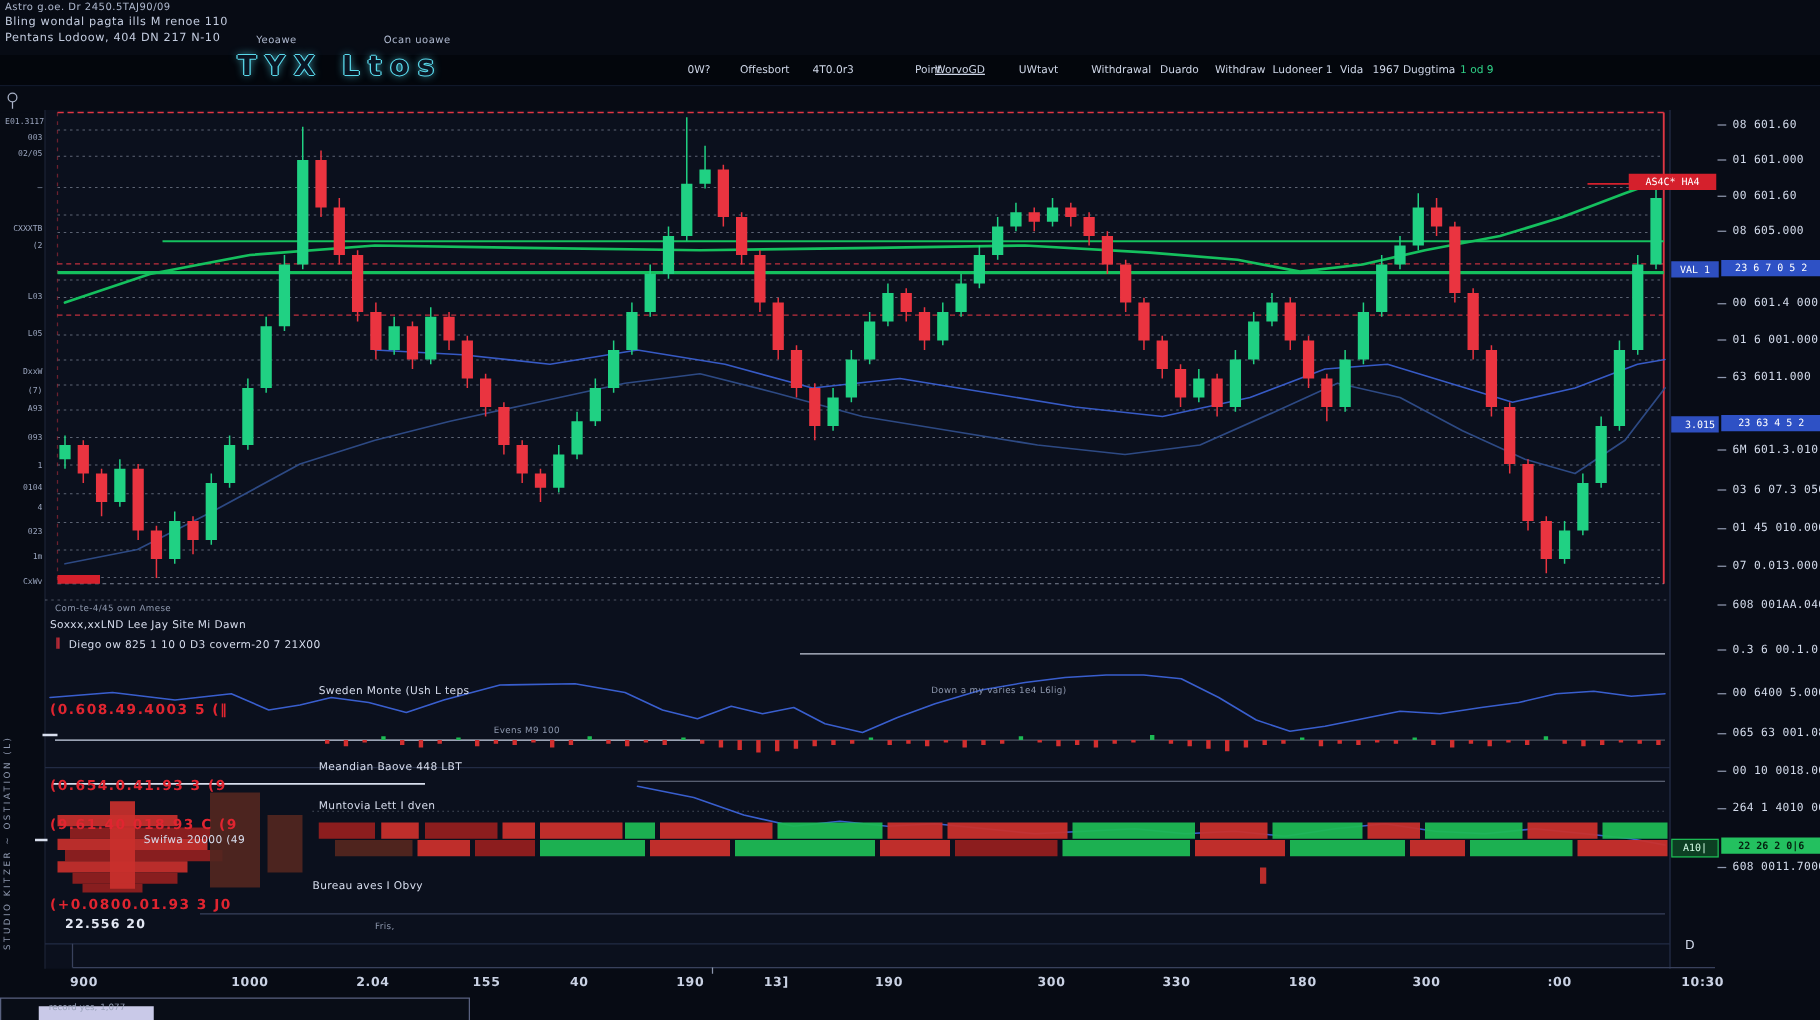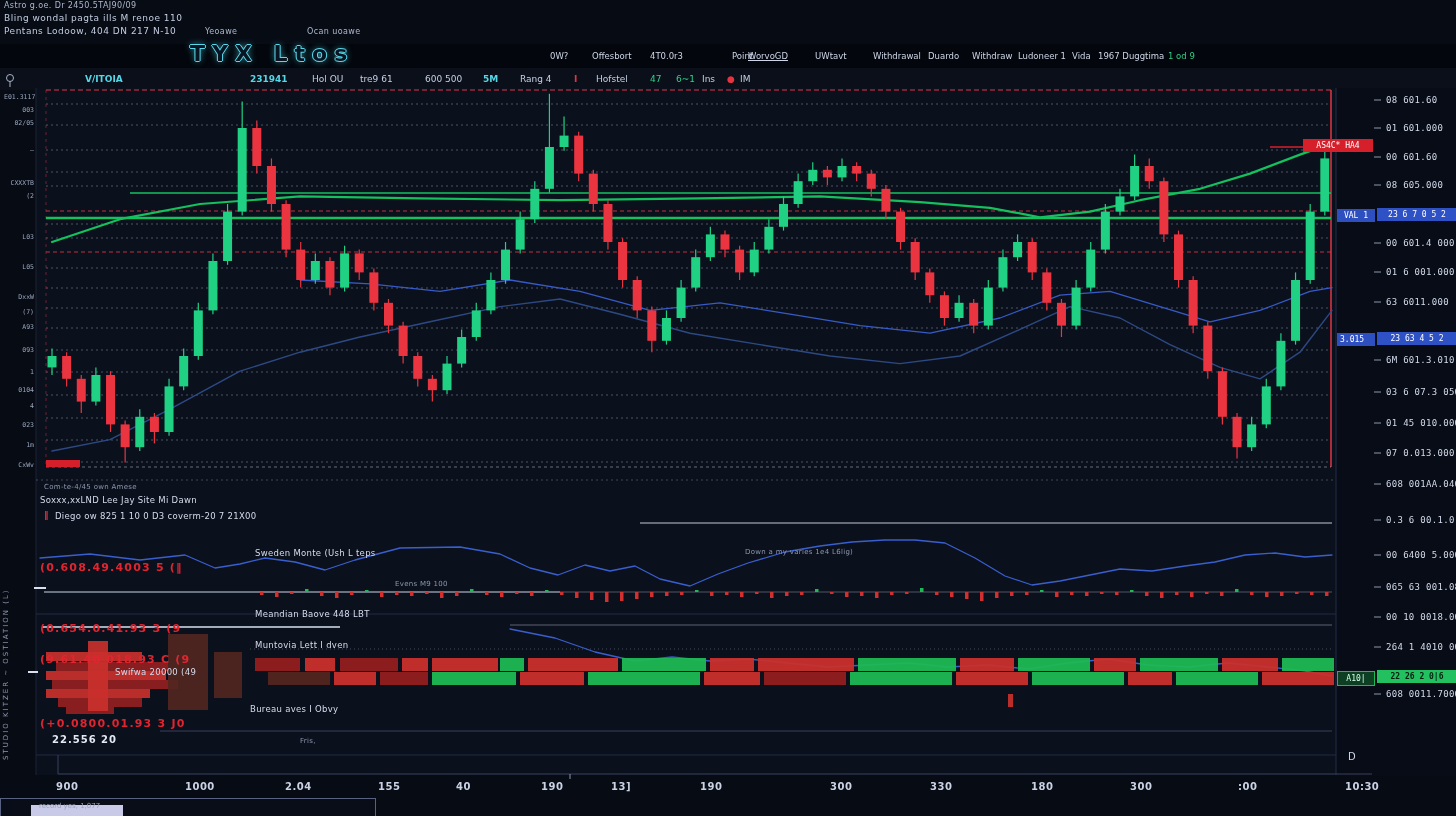--- a/index.html
+++ b/index.html
@@ -63,38 +63,20 @@
         <div class="lbl menu-item" style="left:873px;">Withdrawal</div>
         <div class="lbl menu-item" style="left:928px;">Duardo</div>
         <div class="lbl menu-item" style="left:972px;">Withdraw</div>
         <div class="lbl menu-item" style="left:1018px;">Ludoneer 1</div>
         <div class="lbl menu-item" style="left:1072px;">Vida</div>
         <div class="lbl menu-item" style="left:1098px;">1967 Duggtima</div>
         <div class="lbl menu-item teal" style="left:1168px;">1 od 9</div>
       </div>
   </div>
 
-  <div class="toolbar">
-    <div id="toolbar-items">
-        <div class="lbl toolbar-item cyan bold" style="left:85px;">V/ITOIA</div>
-        <div class="lbl toolbar-item cyan bold" style="left:250px;">231941</div>
-        <div class="lbl toolbar-item" style="left:312px;">Hol OU</div>
-        <div class="lbl toolbar-item" style="left:360px;">tre9 61</div>
-        <div class="lbl toolbar-item" style="left:425px;">600 500</div>
-        <div class="lbl toolbar-item cyan bold" style="left:483px;">5M</div>
-        <div class="lbl toolbar-item" style="left:520px;">Rang 4</div>
-        <div class="lbl toolbar-item redtx bold" style="left:574px;">I</div>
-        <div class="lbl toolbar-item" style="left:596px;">Hofstel</div>
-        <div class="lbl toolbar-item teal" style="left:650px;">47</div>
-        <div class="lbl toolbar-item teal" style="left:676px;">6~1</div>
-        <div class="lbl toolbar-item" style="left:702px;">Ins</div>
-        <div class="lbl toolbar-item redtx" style="left:727px;">●</div>
-        <div class="lbl toolbar-item" style="left:740px;">IM</div>
-      </div>
-  </div>
 
   <svg id="chart-svg" width="1456" height="816" style="position:absolute;left:0;top:0;">
       <rect x="0" y="90" width="1456" height="726" fill="#070b14"></rect>
       <rect x="36" y="88" width="1300" height="687" fill="#0b101d"></rect>
       <rect x="1336" y="88" width="120" height="688" fill="#080c16"></rect>
       <line x1="36" y1="88" x2="36" y2="775" stroke="#1c2336" stroke-width="1"></line>
       <line x1="1336" y1="88" x2="1336" y2="775" stroke="#242d48" stroke-width="1"></line>
       <line x1="36" y1="755" x2="1336" y2="755" stroke="#222b44" stroke-width="1"></line>
       <g>
         <line x1="46" y1="104" x2="1331" y2="104" stroke="#c7d0e4" stroke-width="0.7" stroke-dasharray="2 3" opacity="0.5"></line>
@@ -528,21 +510,21 @@
       <div class="lbl axis-lbl" style="left:1386px;top:551px;">00 6400 5.000</div>
       <div class="lbl axis-lbl" style="left:1386px;top:583px;">065 63 001.080</div>
       <div class="lbl axis-lbl" style="left:1386px;top:613px;">00 10 0018.000</div>
       <div class="lbl axis-lbl" style="left:1386px;top:643px;">264 1 4010 000</div>
       <div class="lbl axis-lbl" style="left:1386px;top:690px;">608 0011.7000</div>
     </div>
   <div class="tag" id="current-price-tag" style="left:1303px;top:139px;background:#d5202c;color:#fff;width:64px;text-align:center;">AS4C* HA4</div>
   <div id="axis-tags">
       <div class="tag" style="left:1337px;top:209px;background:#2e4fc0;color:#fff;width:32px;text-align:center;">VAL 1</div>
       <div class="tag tag-big" style="left:1377px;top:208px;background:#2e51c5;color:#fff;">23 6 7 0 5 2</div>
-      <div class="tag" style="left:1337px;top:333px;background:#2e4fc0;color:#fff;width:32px;text-align:left;">3.015</div>
+      <div class="tag" style="left:1337px;top:333px;background:#2e4fc0;color:#fff;width:32px;text-align:right;">3.015</div>
       <div class="tag tag-big" style="left:1377px;top:332px;background:#2e51c5;color:#fff;">23 63 4 5 2</div>
       <div class="tag" style="left:1337px;top:671px;background:#0d3f23;border:1px solid #1db954;color:#d6ffe8;width:30px;text-align:center;">A10|</div>
       <div class="tag tag-big" style="left:1377px;top:670px;background:#23c05f;color:#04200f;font-weight:bold;">22 26 2 0|6</div>
     </div>
   <div class="refresh">D</div>
 
   <div id="time-labels">
       <div class="lbl time-lbl" style="left:56px;top:782px;">900</div>
       <div class="lbl time-lbl" style="left:185px;top:782px;">1000</div>
       <div class="lbl time-lbl" style="left:285px;top:782px;">2.04</div>

